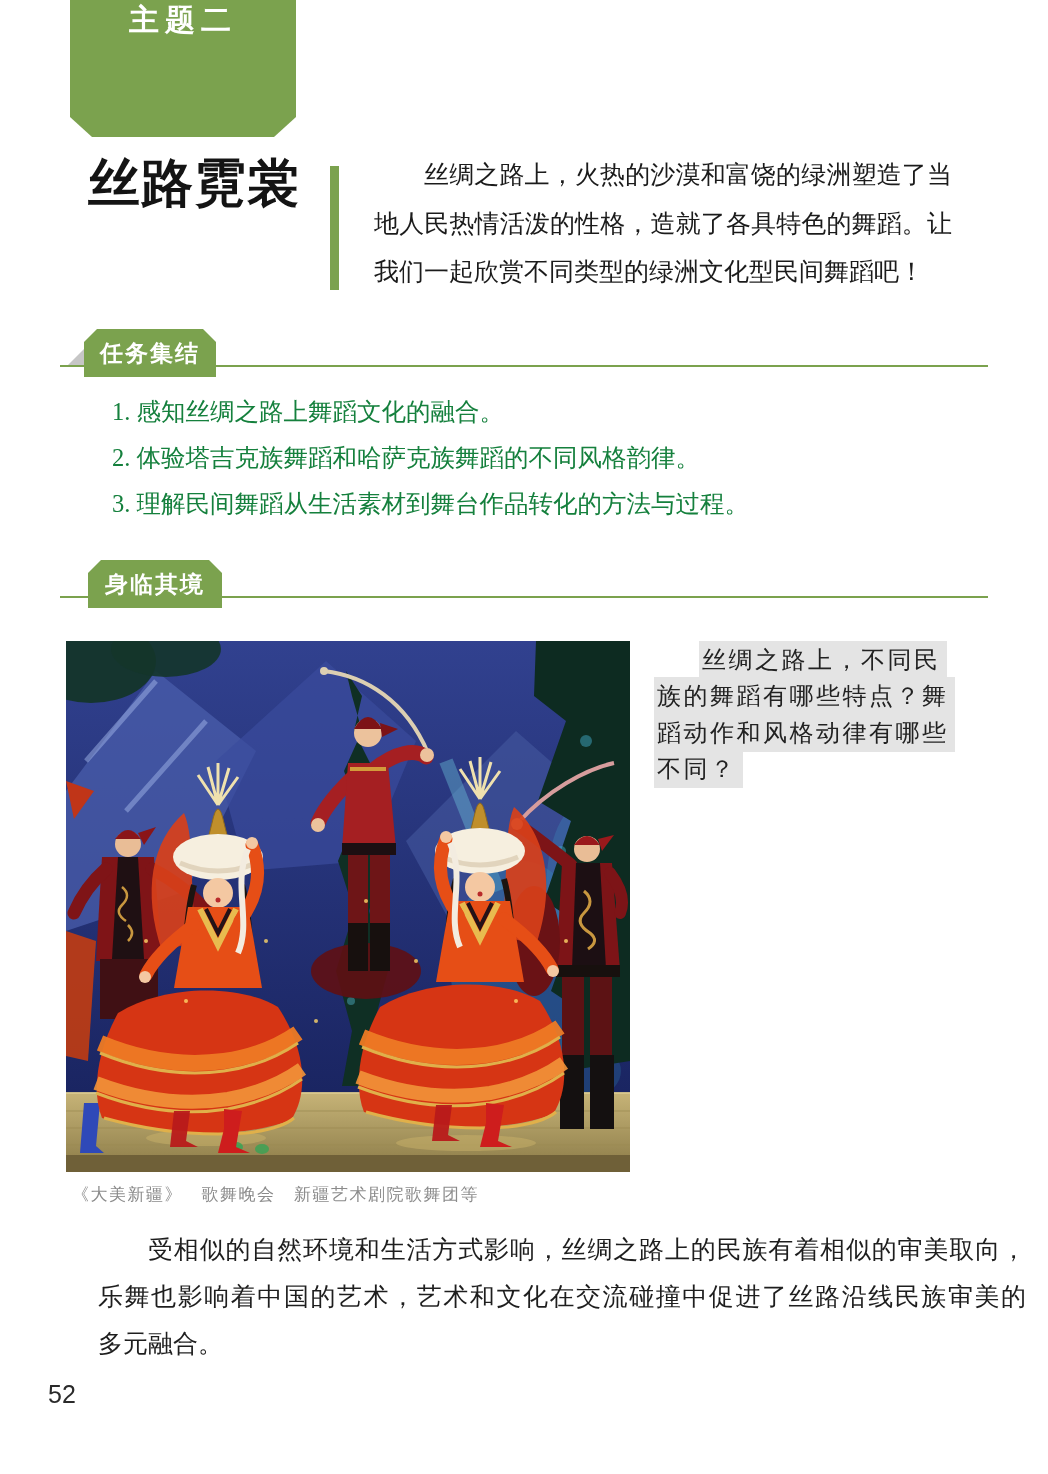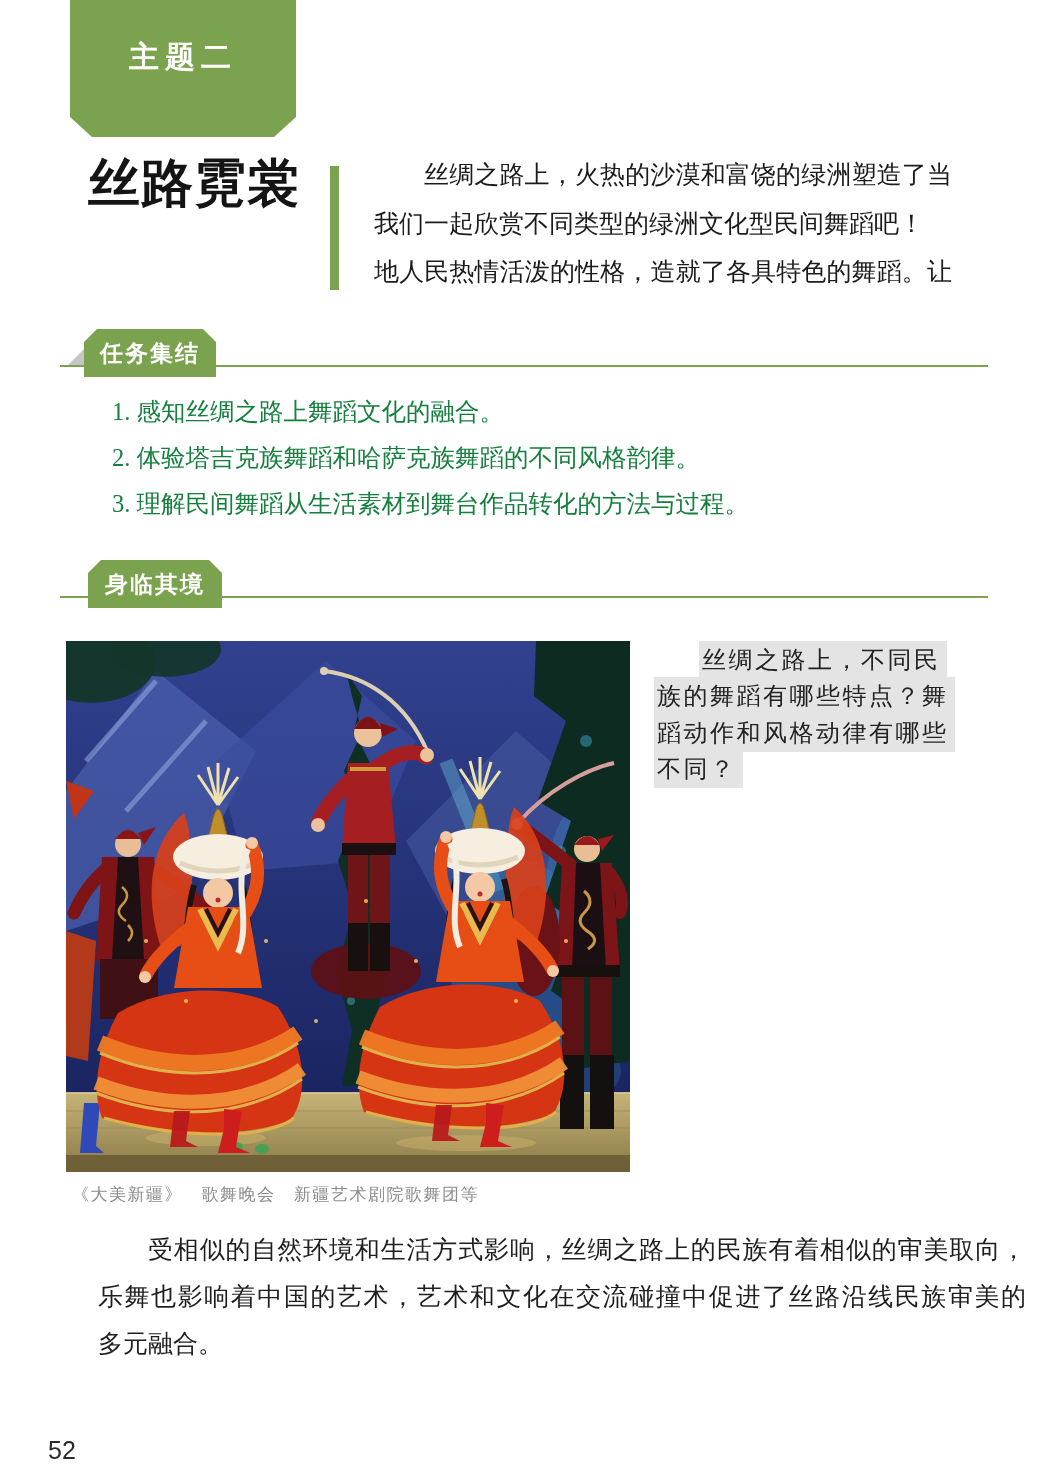--- a/index.html
+++ b/index.html
@@ -11,21 +11,21 @@
   html,body{margin:0;padding:0;background:#ffffff;}
   .page{
     position:relative;width:1048px;height:1474px;background:#ffffff;
     overflow:hidden;font-family:"Liberation Serif",serif;color:var(--body-text);
   }
   
   .theme-badge{
     position:absolute;left:70px;top:0;width:226px;height:137px;
     background:var(--accent-green);
     clip-path:polygon(0 0,100% 0,100% calc(100% - 20px),calc(100% - 22px) 100%,22px 100%,0 calc(100% - 20px));
-    display:flex;align-items:center;justify-content:center;
+    display:flex;align-items:flex-start;justify-content:center;
   }
   .theme-badge span{
     font-family:"Liberation Sans",sans-serif;font-size:30px;font-weight:700;
     color:#fff;letter-spacing:6px;padding-bottom:22px;
   }
   
   .main-title{
     position:absolute;left:88px;top:150px;
     font-family:"Liberation Sans",sans-serif;font-weight:900;
     font-size:52px;line-height:66px;color:#141414;letter-spacing:1px;
@@ -75,42 +75,42 @@
     background:var(--highlight-gray);padding:3px 6px 3px 3px;white-space:nowrap;
   }
   #q1{left:699px;top:641px;}
   #q2{left:654px;top:677px;}
   #q3{left:654px;top:714px;}
   #q4{left:654px;top:750px;}
   
   .body-par{position:absolute;left:60px;top:1226px;width:928px;font-size:25px;line-height:47px;margin-left:38px;}
   
   .page-num{
-    position:absolute;left:48px;top:1436px;
+    position:absolute;left:48px;top:1380px;
     font-family:"Liberation Sans",sans-serif;font-size:25px;color:#2a2a2a;
   }
 </style>
 </head>
 <body>
 
 <div class="page">
 
   <div class="theme-badge">
     <span>主题二</span>
   </div>
 
   <div class="main-title">
     <div>丝路霓裳</div>
   </div>
   <div class="title-bar"></div>
 
   <div class="intro">
     <div class="line stretch indent">丝绸之路上，火热的沙漠和富饶的绿洲塑造了当</div>
+    <div class="line stretch">地人民热情活泼的性格，造就了各具特色的舞蹈。让</div>
     <div class="line">我们一起欣赏不同类型的绿洲文化型民间舞蹈吧！</div>
-    <div class="line stretch">地人民热情活泼的性格，造就了各具特色的舞蹈。让</div>
   </div>
 
   <div class="tab-fold"></div>
   <div class="tab" id="tab-tasks">
     <span>任务集结</span>
   </div>
   <div class="rule" id="rule-tasks"></div>
   <div class="task-list">
     <div class="task-item">1. 感知丝绸之路上舞蹈文化的融合。</div>
     <div class="task-item">2. 体验塔吉克族舞蹈和哈萨克族舞蹈的不同风格韵律。</div>

